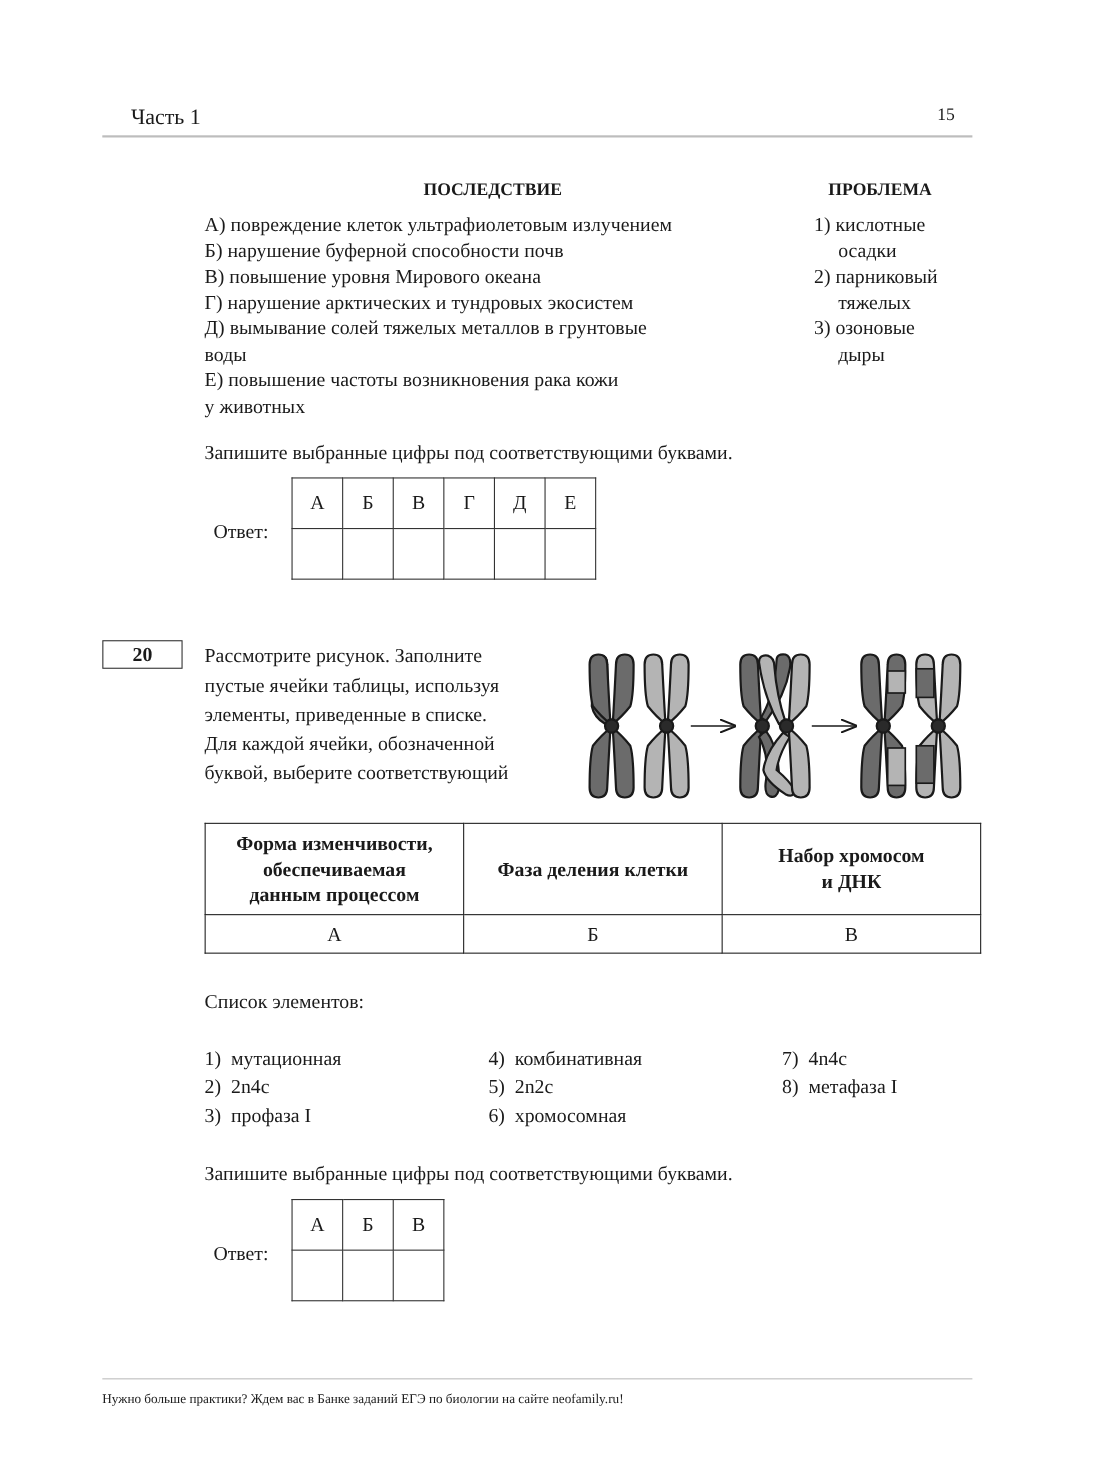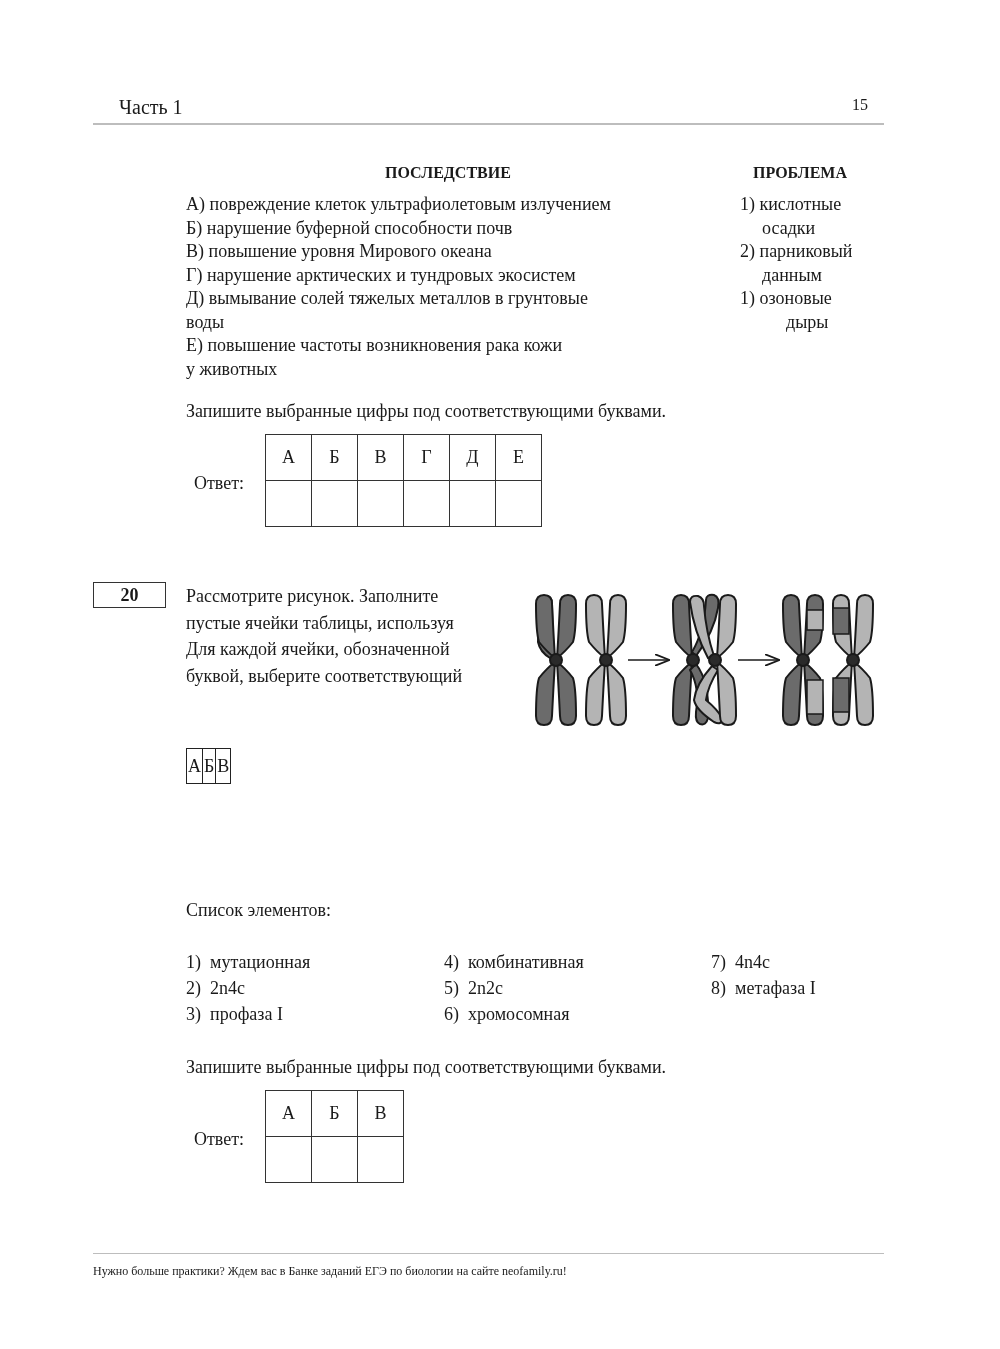--- a/index.html
+++ b/index.html
@@ -50,23 +50,23 @@
   <div class="line">Д) вымывание солей тяжелых металлов в грунтовые</div>
   <div class="line">воды</div>
   <div class="line">Е) повышение частоты возникновения рака кожи</div>
   <div class="line">у животных</div>
 </div>
 
 <div class="abs" style="left:740px; top:193px;">
   <div class="line">1) кислотные</div>
   <div class="line" style="padding-left:22px;">осадки</div>
   <div class="line">2) парниковый</div>
-  <div class="line" style="padding-left:22px;">данным</div>
-  <div class="line">1) озоновые</div>
-  <div class="line" style="padding-left:22px;text-align:center;">дыры</div>
+  <div class="line" style="padding-left:22px;">тяжелых</div>
+  <div class="line">3) озоновые</div>
+  <div class="line" style="padding-left:22px;">дыры</div>
 </div>
 
 <div class="abs line" style="left:186px; top:400px;">Запишите выбранные цифры под соответствующими буквами.</div>
 
 <div class="abs otvet" style="left:194px; top:473px;">Ответ:</div>
 <table class="ans abs" style="left:265px; top:434px;">
   <tbody>
       <tr>
     <td>А</td>
     <td>Б</td>
@@ -83,20 +83,21 @@
     <td></td>
     <td></td>
   </tr>
 </tbody>
   </table>
 
 <div class="abs task-num">20</div>
 <div class="abs task-text">
   <div>Рассмотрите рисунок. Заполните</div>
   <div>пустые ячейки таблицы, используя</div>
+  <div>элементы, приведенные в списке.</div>
   <div>Для каждой ячейки, обозначенной</div>
   <div>буквой, выберите соответствующий</div>
 </div>
 
 <svg class="abs" style="left:530px; top:592px;" width="360" height="136" viewBox="0 0 360 136">
   <defs>
     <marker id="arr" markerWidth="10" markerHeight="8" refX="9" refY="4" orient="auto">
       <path d="M0,0 L10,4 L0,8" fill="none" stroke="#1a1a1a" stroke-width="1.2"></path>
     </marker>
   </defs>
@@ -148,20 +149,34 @@
     <rect x="303" y="86" width="16" height="34" fill="#6b6b6b" stroke-width="1.5"></rect>
     <path d="M343,12 Q343,3 335,3 Q327,3 327,12 Q325,52 324,66 Q332,60 340,50 Q343,40 343,12 Z" fill="#b4b4b4"></path>
     <path d="M343,124 Q343,133 335,133 Q327,133 327,124 Q325,84 324,70 Q332,76 340,86 Q343,96 343,124 Z" fill="#b4b4b4"></path>
     <circle cx="273" cy="68" r="6" fill="#2a2a2a"></circle>
     <circle cx="323" cy="68" r="6" fill="#2a2a2a"></circle>
   </g>
 </svg>
 
 <table class="main">
   <tbody>
+      <tr>
+    <td class="th" style="width:232px;">
+      <div>Форма изменчивости,</div>
+      <div>обеспечиваемая</div>
+      <div>данным процессом</div>
+    </td>
+    <td class="th" style="width:232px;">
+      <div>Фаза деления клетки</div>
+    </td>
+    <td class="th" style="width:232px;">
+      <div>Набор хромосом</div>
+      <div>и ДНК</div>
+    </td>
+  </tr>
   <tr>
     <td class="tc">А</td>
     <td class="tc">Б</td>
     <td class="tc">В</td>
   </tr>
 </tbody>
   </table>
 
 <div class="abs list-title">Список элементов:</div>
 

